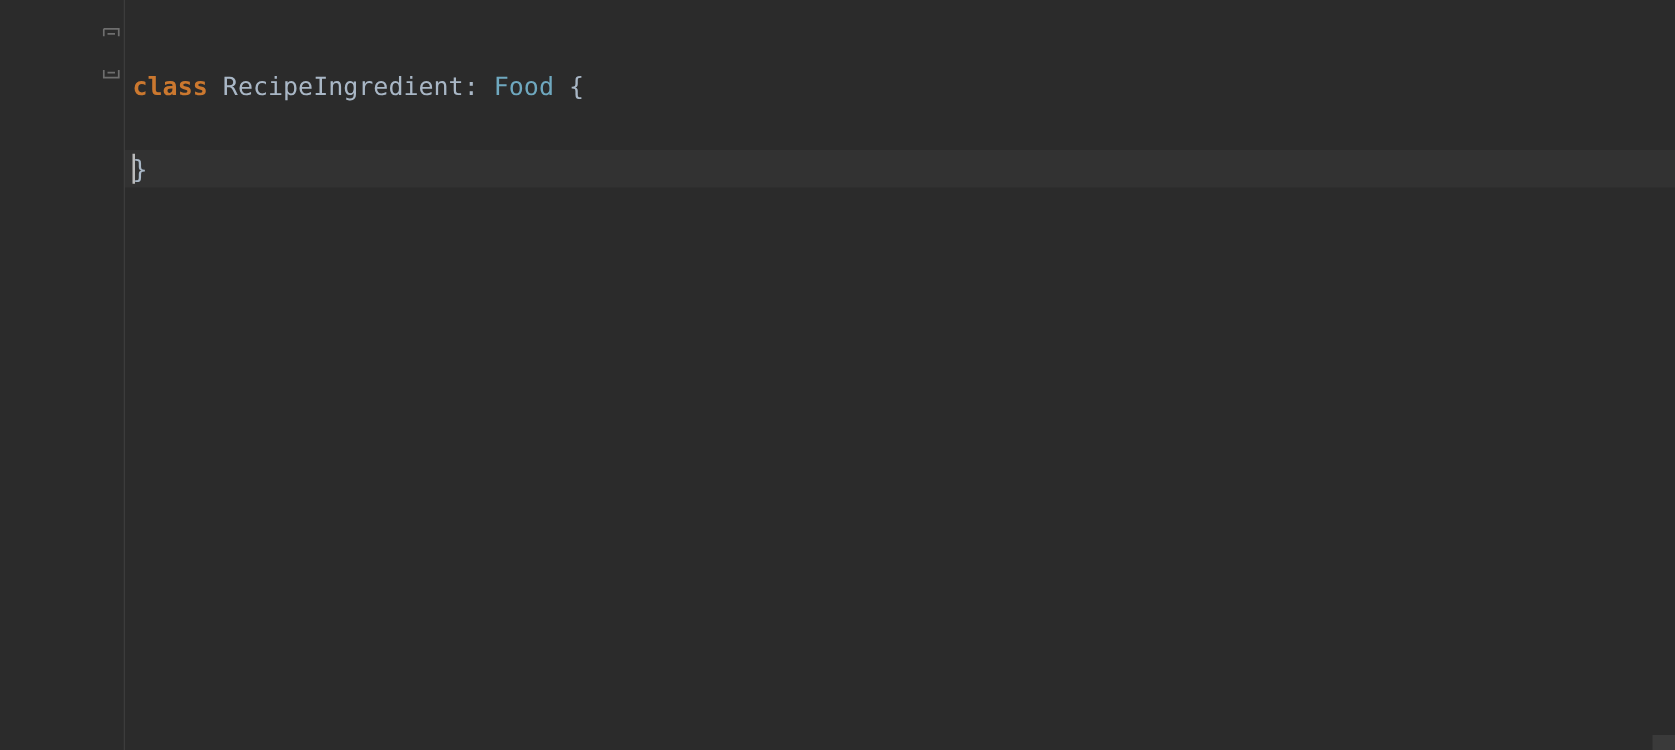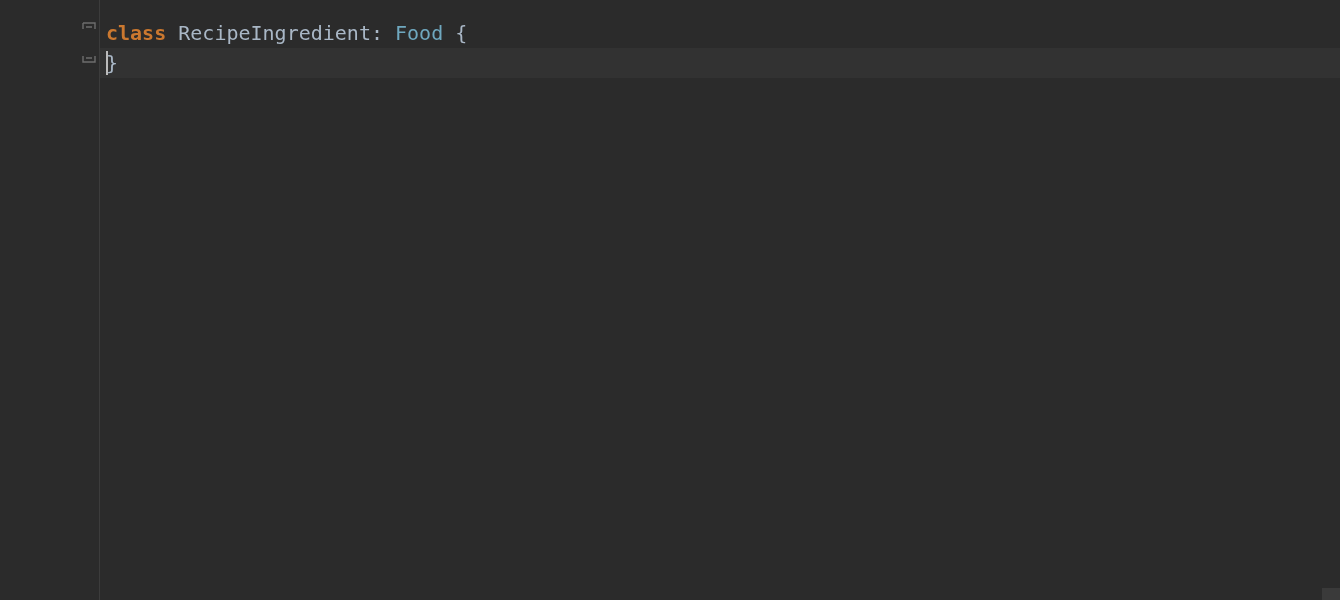--- a/index.html
+++ b/index.html
@@ -90,20 +90,21 @@
       background: #2b2b2b;
       position: relative;
       padding-top: 18px;
     }
     .code-line {
       height: 30px;
       line-height: 30px;
       padding-left: 6px;
       white-space: pre;
       position: relative;
+      margin-top: 36px;
     }
     .current-line {
       background: #323232;
     }
     .tok-keyword { color: #cb782f; font-weight: bold; }
     .tok-classname { color: #a9b7c6; }
     .tok-colon { color: #a9b7c6; }
     .tok-type { color: #6fa8bf; }
     .tok-brace { color: #a9b7c6; }
     .cursor {

